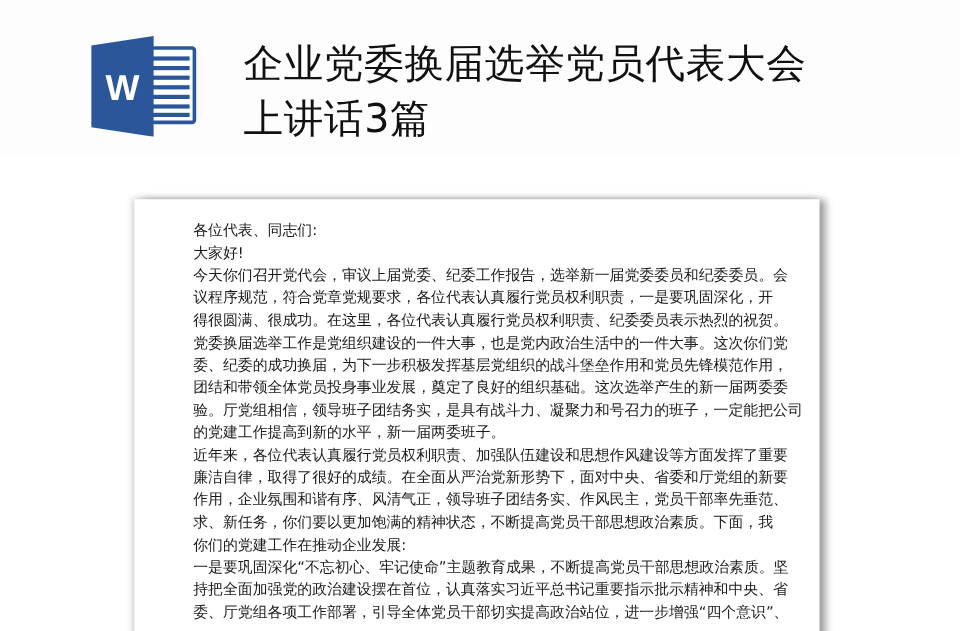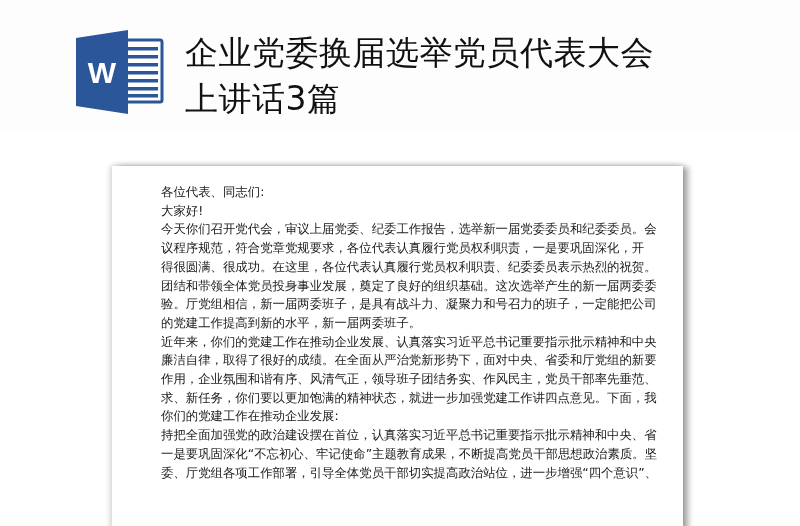--- a/index.html
+++ b/index.html
@@ -10,21 +10,21 @@
     font-family: "DejaVu Sans", "Liberation Sans", sans-serif;
   }
   .header {
     position: absolute; left: 0; top: 0; width: 800px; height: 130px;
     background: #fdfdfd;
   }
   .word-icon {
     position: absolute; left: 76px; top: 30px; width: 90px; height: 84px;
   }
   .title {
-    position: absolute; left: 185px; top: 30px; width: 580px;
+    position: absolute; left: 203px; top: 30px; width: 580px;
     font-size: 33px; line-height: 46px; color: #111111;
     font-weight: normal; letter-spacing: 0.5px;
     margin: 0;
   }
   .page {
     position: absolute; left: 112px; top: 166px; width: 571px; height: 380px;
     background: #ffffff;
     box-shadow: 6px 0 6px -1px rgba(0,0,0,0.35), 0 -2px 5px rgba(0,0,0,0.10), -3px 0 5px rgba(0,0,0,0.10);
   }
   .page-text {
@@ -58,25 +58,27 @@
   </h1>
 </div>
 
 <div class="page">
   <div class="page-text">
     <p>各位代表、同志们:</p>
     <p>大家好!</p>
     <p>今天你们召开党代会，审议上届党委、纪委工作报告，选举新一届党委委员和纪委委员。会</p>
     <p>议程序规范，符合党章党规要求，各位代表认真履行党员权利职责，一是要巩固深化，开</p>
     <p>得很圆满、很成功。在这里，各位代表认真履行党员权利职责、纪委委员表示热烈的祝贺。</p>
+    <p>党委换届选举工作是党组织建设的一件大事，也是党内政治生活中的一件大事。这次你们党</p>
+    <p>委、纪委的成功换届，为下一步积极发挥基层党组织的战斗堡垒作用和党员先锋模范作用，</p>
     <p>团结和带领全体党员投身事业发展，奠定了良好的组织基础。这次选举产生的新一届两委委</p>
-    <p>验。厅党组相信，新一届两委班子，是具有战斗力、凝聚力和号召力的班子，一定能把公司</p>
+    <p>验。厅党组相信，领导班子团结务实，是具有战斗力、凝聚力和号召力的班子，一定能把公司</p>
     <p>的党建工作提高到新的水平，新一届两委班子。</p>
-    <p>近年来，你们的党建工作在推动企业发展、认真落实习近平总书记重要指示批示精神和中央</p>
+    <p>近年来，各位代表认真履行党员权利职责、加强队伍建设和思想作风建设等方面发挥了重要</p>
     <p>廉洁自律，取得了很好的成绩。在全面从严治党新形势下，面对中央、省委和厅党组的新要</p>
     <p>作用，企业氛围和谐有序、风清气正，领导班子团结务实、作风民主，党员干部率先垂范、</p>
-    <p>求、新任务，你们要以更加饱满的精神状态，就进一步加强党建工作讲四点意见。下面，我</p>
+    <p>求、新任务，你们要以更加饱满的精神状态，不断提高党员干部思想政治素质。下面，我</p>
     <p>你们的党建工作在推动企业发展:</p>
+    <p>一是要巩固深化“不忘初心、牢记使命”主题教育成果，不断提高党员干部思想政治素质。坚</p>
     <p>持把全面加强党的政治建设摆在首位，认真落实习近平总书记重要指示批示精神和中央、省</p>
-    <p>一是要巩固深化“不忘初心、牢记使命”主题教育成果，不断提高党员干部思想政治素质。坚</p>
     <p>委、厅党组各项工作部署，引导全体党员干部切实提高政治站位，进一步增强“四个意识”、</p>
   </div>
 </div>
 
 </body></html>

